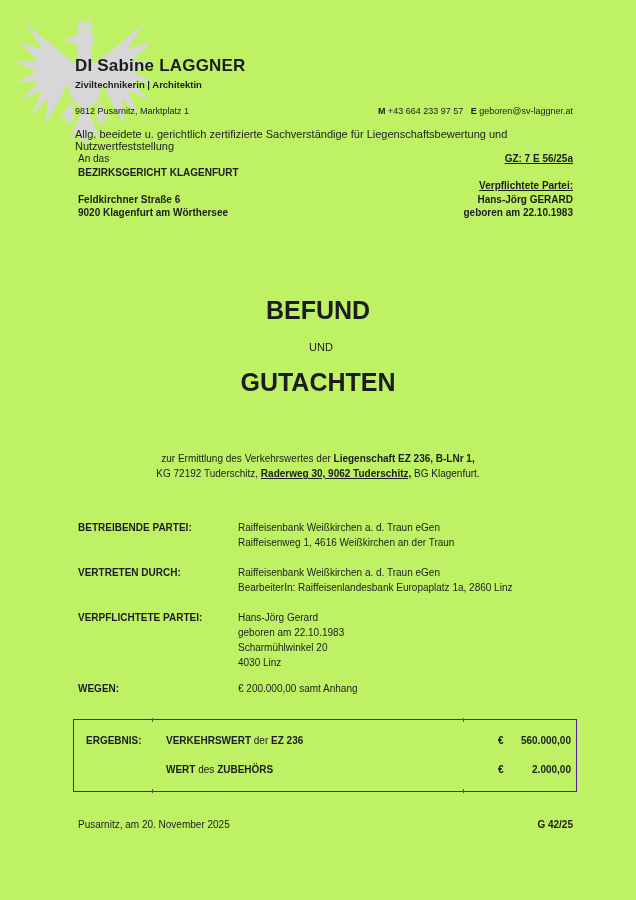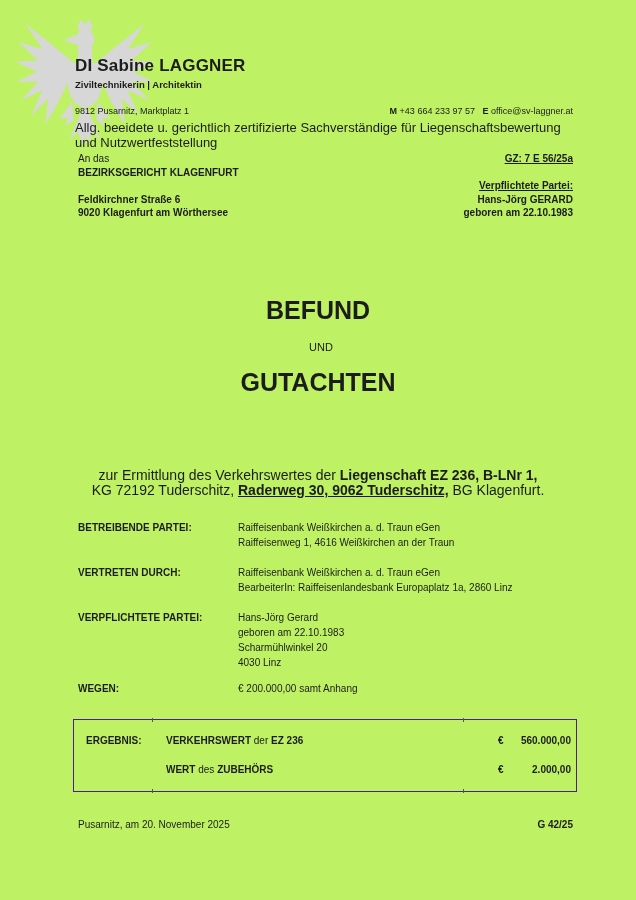--- a/index.html
+++ b/index.html
@@ -16,21 +16,21 @@
   
   .eagle { position: absolute; left: 14px; top: 10px; width: 142px; height: 142px; }
   .eagle svg { width: 100%; height: 100%; }
 
   
   .letterhead { position: absolute; left: 75px; top: 56px; width: 498px; }
   .lh-name { font-size: 17px; font-weight: 700; letter-spacing: 0.2px; }
   .lh-sub  { font-size: 9.5px; font-weight: 700; margin-top: 3px; }
   .lh-contact { display: flex; justify-content: space-between; font-size: 9px; margin-top: 16px; }
   .lh-contact .lbl { font-weight: 700; }
-  .lh-cert { font-size: 13px; margin-top: 4px; }
+  .lh-cert { font-size: 11px; margin-top: 12px; }
 
   
   .recipient-row {
     position: absolute; left: 78px; right: 63px; top: 152px;
     display: flex; justify-content: space-between;
     font-size: 10px; line-height: 13.5px;
   }
   .rec-left  { text-align: left; }
   .rec-right { text-align: right; }
   .b { font-weight: 700; }
@@ -40,21 +40,21 @@
   
   .t1 { position: absolute; top: 296px; left: 0; right: 0; text-align: center;
         font-size: 25px; font-weight: 700; }
   .t2 { position: absolute; top: 341px; left: 0; right: 0; text-align: center;
         font-size: 11px; font-weight: 400; padding-left: 6px; }
   .t3 { position: absolute; top: 368px; left: 0; right: 0; text-align: center;
         font-size: 25px; font-weight: 700; }
 
   
   .purpose { position: absolute; top: 451px; left: 0; right: 0; text-align: center;
-             font-size: 14px; line-height: 15px; margin-top: 17px; }
+             font-size: 10px; line-height: 15px; }
 
   
   .parties { position: absolute; left: 78px; top: 520px; width: 497px;
              font-size: 10px; line-height: 15px; }
   .p-row { display: flex; margin-bottom: 15px; }
   .p-row.tight { margin-bottom: 11px; }
   .p-label { width: 160px; font-weight: 700; flex-shrink: 0; }
   .p-values { flex: 1; }
 
   
@@ -104,21 +104,21 @@
 
   <div class="letterhead">
     <div class="lh-name">DI Sabine LAGGNER</div>
     <div class="lh-sub">Ziviltechnikerin | Architektin</div>
     <div class="lh-contact">
       <span>9812 Pusarnitz, Marktplatz 1</span>
       <span>
         <span class="lbl">M</span>
         <span>+43 664 233 97 57</span>
         &nbsp;&nbsp;<span class="lbl">E</span>
-        <span>office@sv-laggner.at</span>
+        <span>geboren@sv-laggner.at</span>
       </span>
     </div>
     <div class="lh-cert">Allg. beeidete u. gerichtlich zertifizierte Sachverständige für Liegenschaftsbewertung und Nutzwertfeststellung</div>
   </div>
 
   <div class="recipient-row">
     <div class="rec-left">
       <div>An das</div>
       <div class="b">BEZIRKSGERICHT KLAGENFURT</div>
       <div class="gap"></div>

